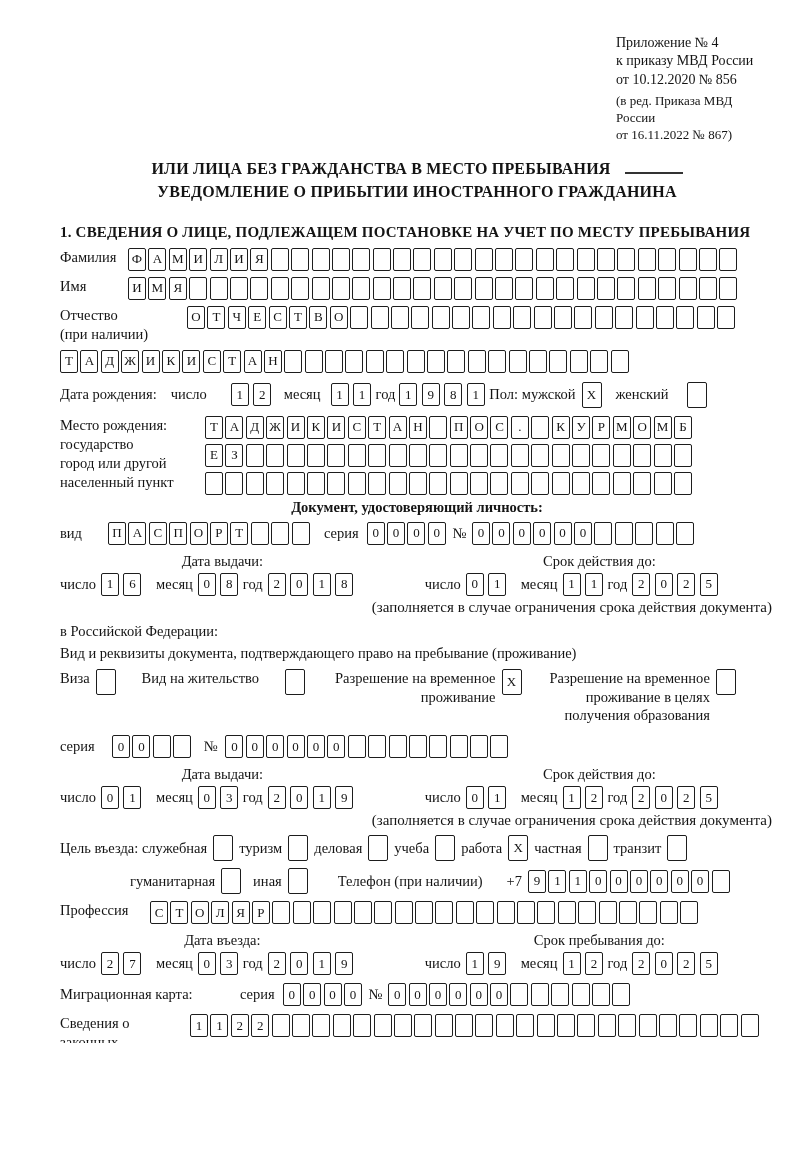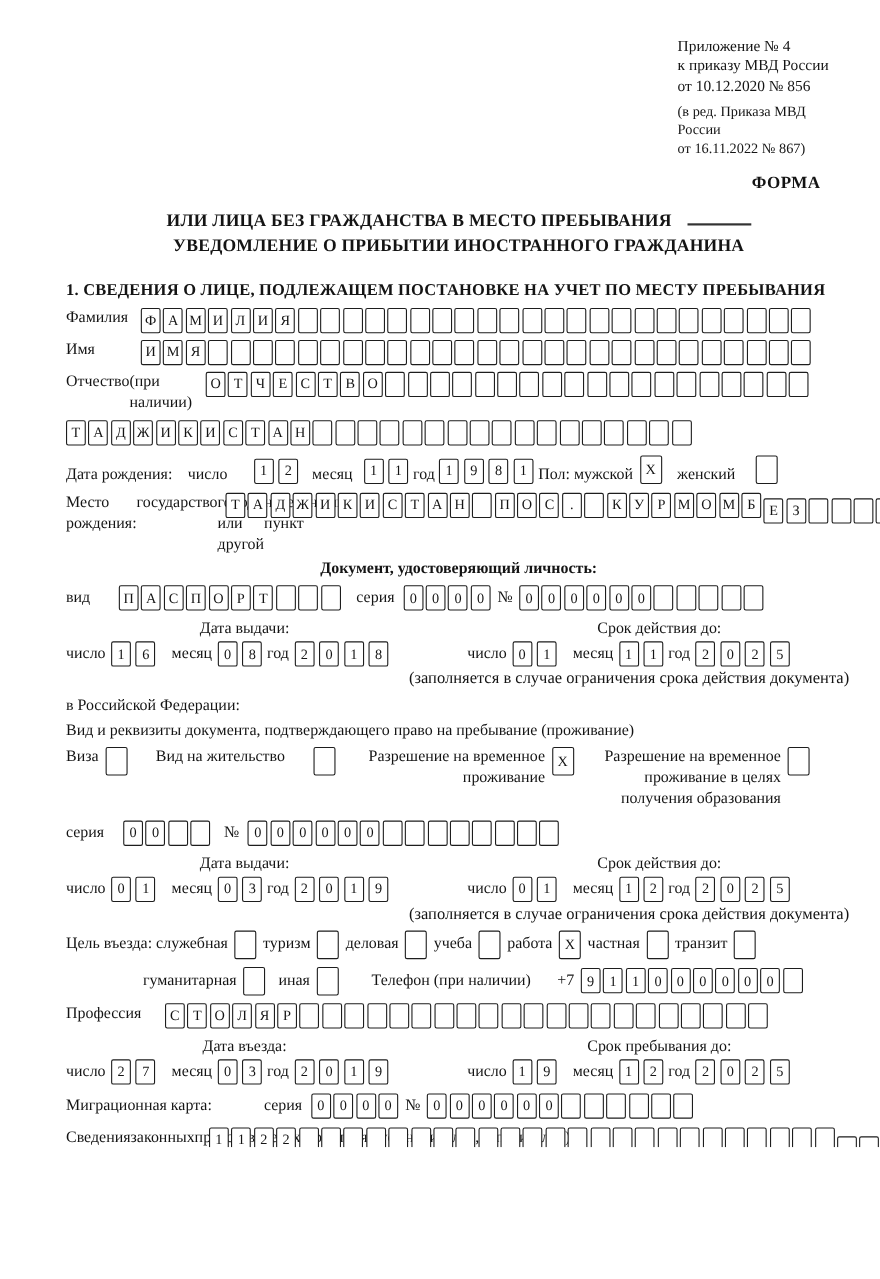--- a/index.html
+++ b/index.html
@@ -20,21 +20,21 @@
   .frow{display:flex;align-items:flex-start;margin-top:6px;}
   .flabel{flex:0 0 auto;line-height:1.32;}
   .cells{display:flex;flex:0 0 auto;}
   .cell{
     flex:0 0 auto;width:16px;height:21px;border:1.5px solid #1d1d1d;border-radius:2px;
     margin-right:2.4px;display:inline-flex;align-items:center;justify-content:center;
     font-size:13px;background:#fff;
   }
   .dc .cell{margin-right:4.5px;}
   .cbx .cell{width:18px;height:24px;margin:0 6px 0 6px;}
-  .stack{display:flex;}
+  .stack{display:flex;flex-direction:column;}
   .rowgap{margin-top:7px;}
   .center{text-align:center;}
   .bold{font-weight:bold;}
   .note{font-size:13px;}
   .dates{display:flex;margin-top:8px;}
   .dates-col-l{width:330px;}
   .dates-col-r{width:355px;margin-left:40px;}
   .dates-head{text-align:center;margin-bottom:3px;}
   .dline{display:flex;align-items:center;}
   .dline .lbl{margin-right:5px;}
@@ -54,21 +54,20 @@
   <div class="ref">
     <div>Приложение № 4</div>
     <div>к приказу МВД России</div>
     <div>от 10.12.2020 № 856</div>
     <div class="amend">
       <div>(в ред. Приказа МВД России</div>
       <div>от 16.11.2022 № 867)</div>
     </div>
   </div>
 
-  <div class="forma">ФОРМА</div>
 
   <div class="title">
     <div>
       <span>ИЛИ ЛИЦА БЕЗ ГРАЖДАНСТВА В МЕСТО ПРЕБЫВАНИЯ</span><span class="t-underline"></span>
     </div>
     <div>УВЕДОМЛЕНИЕ О ПРИБЫТИИ ИНОСТРАННОГО ГРАЖДАНИНА</div>
   </div>
 
   <div class="section">1. СВЕДЕНИЯ О ЛИЦЕ, ПОДЛЕЖАЩЕМ ПОСТАНОВКЕ НА УЧЕТ ПО МЕСТУ ПРЕБЫВАНИЯ</div>
 
@@ -206,21 +205,21 @@
         <span class="cell"></span>
         <span class="cell"></span>
         <span class="cell"></span>
         <span class="cell"></span>
         <span class="cell"></span>
         <span class="cell"></span>
         <span class="cell"></span>
       </div>
   </div>
 
-  <div class="frow dc" style="align-items:flex-end;margin-top:9px">
+  <div class="frow dc" style="align-items:center;margin-top:9px">
     <span>Дата рождения:</span>
     <span style="width:14px"></span>
     <span>число</span>
     <span style="width:24px"></span>
     <span class="cells">
         <span class="cell">1</span>
         <span class="cell">2</span>
       </span>
     <span style="width:8px"></span>
     <span>месяц</span>

